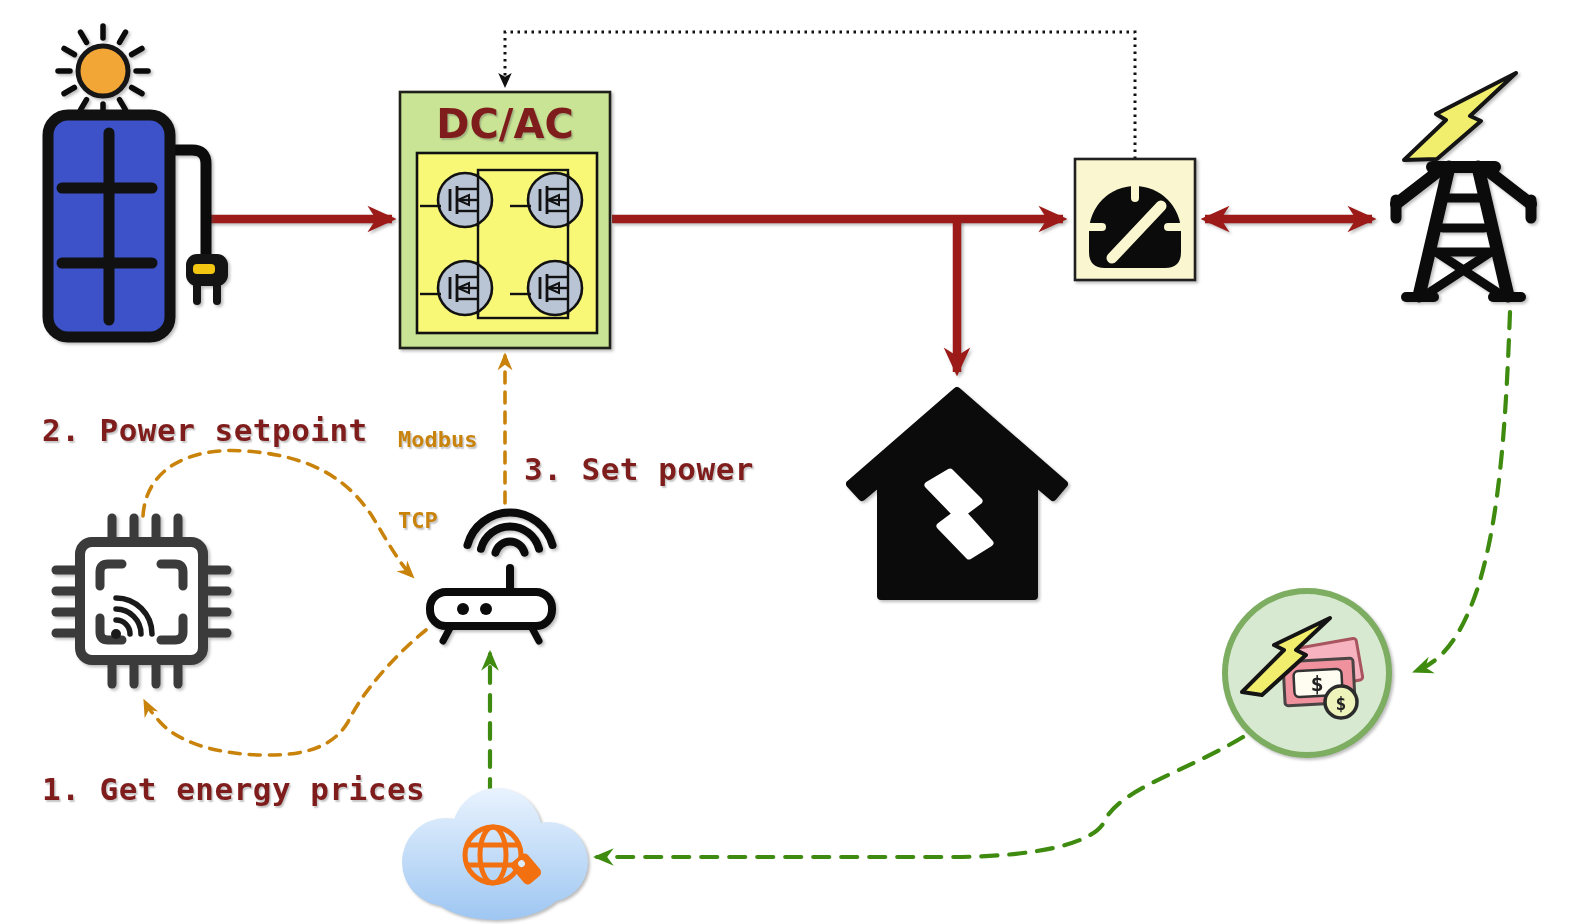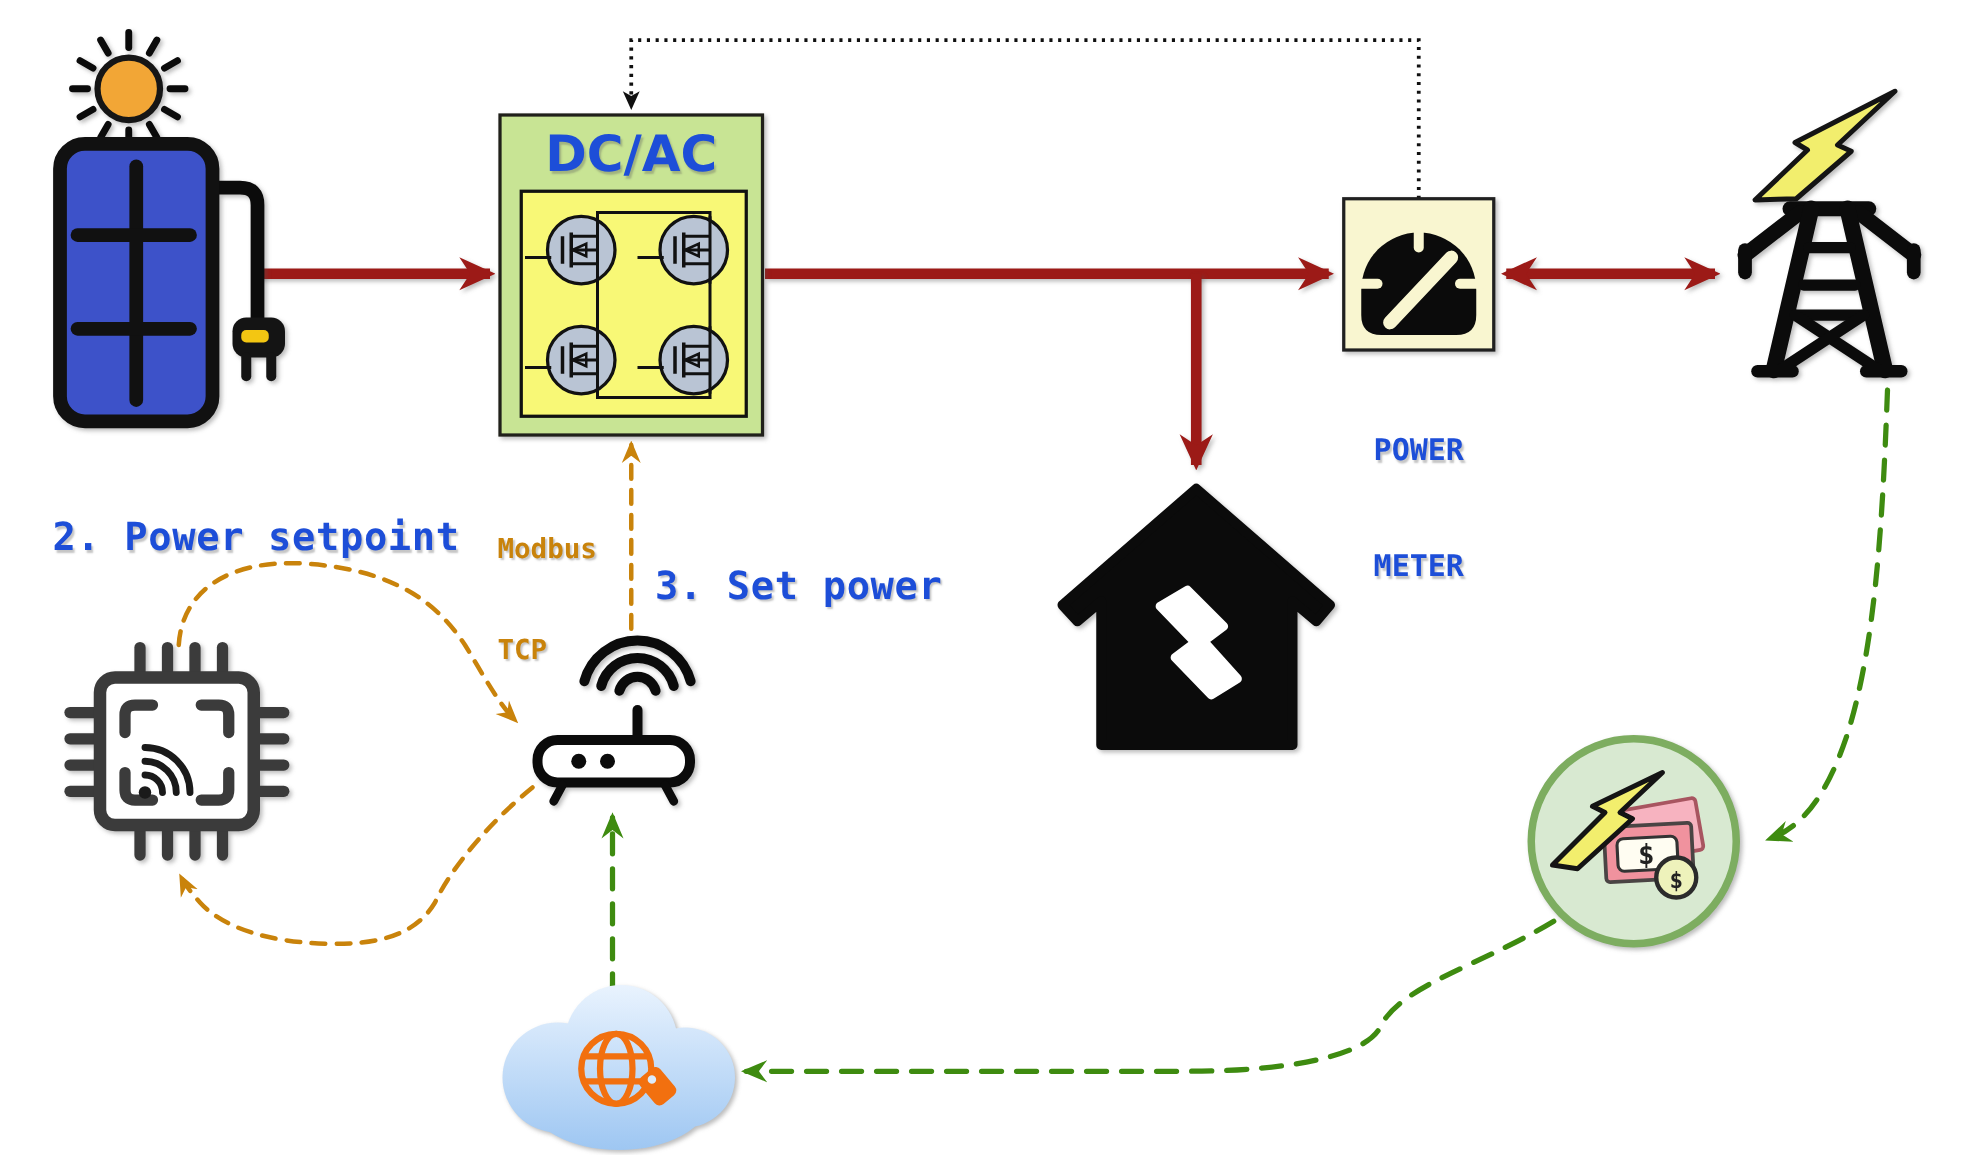--- a/index.html
+++ b/index.html
@@ -1,19 +1,19 @@
 <!DOCTYPE html>
 <html style="--power-flow-red: #9c1a17; --control-orange: #c9830b; --data-green: #3e8b10; --measurement-black: #101010; --inverter-fill: #c8e494; --inverter-inner-fill: #f8f876; --mosfet-fill: #b9c4d4; --meter-fill: #f9f6d0; --price-circle-fill: #d8e9d1; --price-circle-border: #7dad60; --panel-blue: #3d52c9; --sun-orange: #f2a636; --cloud-blue-top: #e9f3fe; --cloud-blue-bottom: #9dc6f2; --globe-orange: #f2700f; --bolt-yellow: #f2ee6d; --chip-gray: #3b3b3b; --bill-pink: #f0929e; --coin-yellow: #eef2bb;"><head>
 <meta charset="utf-8">
 <style>
   html,body{margin:0;padding:0;background:#ffffff;}
   .stage{position:relative;width:1572px;height:924px;background:#ffffff;overflow:hidden;
          font-family:"DejaVu Sans Mono","Liberation Mono",monospace;}
   svg{position:absolute;left:0;top:0;}
-  .lbl{position:absolute;font-weight:bold;color:#1d4ed8;white-space:pre;
+  .lbl{position:absolute;font-weight:bold;color:#7f1d1d;white-space:pre;
        text-shadow:1.5px 2px 1.5px rgba(90,90,90,0.35);}
   .step{font-size:31px;letter-spacing:0.5px;}
   .dcac{font-family:"DejaVu Sans","Liberation Sans",sans-serif;font-size:40px;
         width:210px;text-align:center;}
   .meterlbl{font-size:24px;width:124px;text-align:center;line-height:31px;}
   .modbuslbl{font-size:22px;width:118px;text-align:left;line-height:27px;
              color:var(--control-orange);}
   .shadow{filter:drop-shadow(2px 2.5px 1.5px rgba(80,80,80,0.38));}
   .red-line{stroke:var(--power-flow-red);stroke-width:8.5;fill:none;}
   .dotted{stroke:var(--measurement-black);stroke-width:3;stroke-dasharray:2.5 4.5;fill:none;}
@@ -246,28 +246,25 @@
     <path d="M1242,692 L1284,650 L1274,645 L1330,618 L1296,650 L1306,655 L1262,695 Z" fill="var(--bolt-yellow)" stroke="#141414" stroke-width="4" stroke-linejoin="round"></path>
     <g>
       <circle cx="1341" cy="702" r="16" fill="var(--coin-yellow)" stroke="#2b2b2b" stroke-width="3.5"></circle>
       <text x="1341" y="710" font-size="18" font-weight="bold" fill="#222" text-anchor="middle" font-family="DejaVu Sans Mono, monospace">$</text>
     </g>
   </g>
 </svg>
 
 <div class="lbl dcac" style="left:400px;top:101px;">DC/AC</div>
 
-<div class="lbl meterlbl" style="left:1073px;top:283px;">
-  <div>POWER</div>
-  <div>METER</div>
-</div>
 
 <div class="lbl modbuslbl" style="left:398px;top:372px;">
   <div>Modbus</div>
   <div>TCP</div>
 </div>
 
 <div class="lbl step" style="left:42px;top:412px;">2. Power setpoint</div>
 
 <div class="lbl step" style="left:524px;top:436px;margin-top:15px;">3. Set power</div>
 
+<div class="lbl step" style="left:42px;top:771px;">1. Get energy prices</div>
 
 </div>
 
 </body></html>

